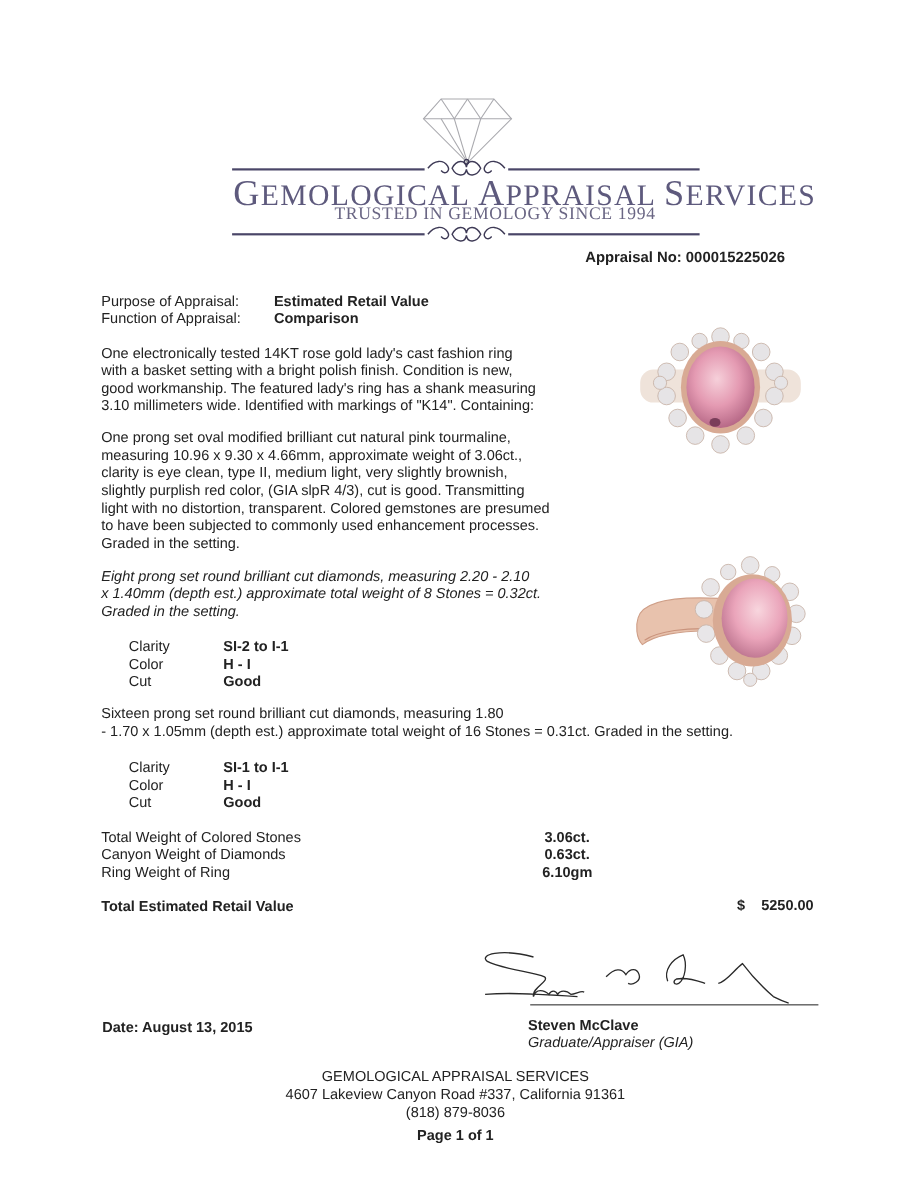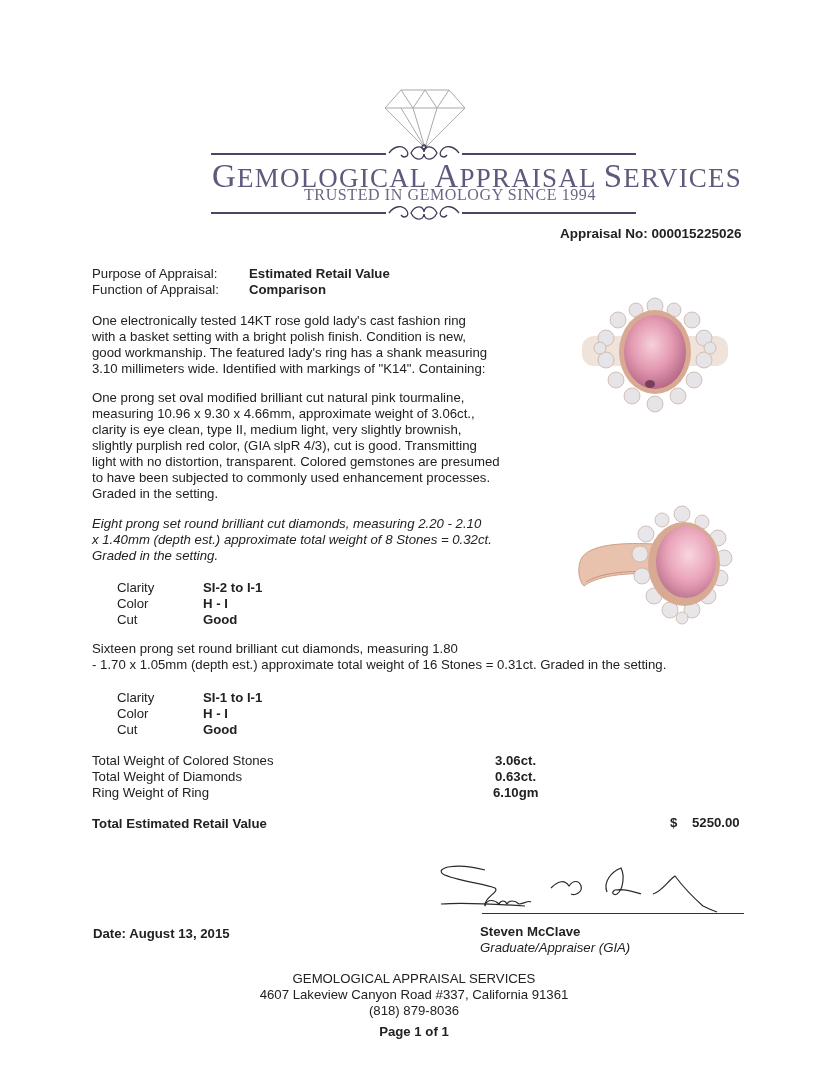--- a/index.html
+++ b/index.html
@@ -57,21 +57,21 @@
   <div class="rule" style="left:462px;top:212px;width:174px;"></div>
   <svg class="abs" style="left:385px;top:203px;" width="78" height="20" viewBox="0 0 78 20">
     <g fill="none" stroke="#3e3a56" stroke-width="1.3">
       <path d="M4,10 C10,2 18,2 22,8 C25,13 19,16 16,12"></path>
       <path d="M74,10 C68,2 60,2 56,8 C53,13 59,16 62,12"></path>
       <path d="M26,10 C30,2 38,2 39,9 C40,2 48,2 52,10 C48,18 40,18 39,11 C38,18 30,18 26,10 Z"></path>
     </g>
   </svg>
 </div>
 
-<div class="abs txt bold" style="left:560px;top:226px;font-size:13.5px;">Appraisal No: 000015225026</div>
+<div class="abs txt bold" style="left:532px;top:226px;font-size:13.5px;">Appraisal No: 000015225026</div>
 
 <div class="abs txt" style="left:92px;top:266px;">
   <div class="grade-row">
     <span style="width:157px;">Purpose of Appraisal:</span>
     <span class="bold">Estimated Retail Value</span>
   </div>
   <div class="grade-row">
     <span style="width:157px;">Function of Appraisal:</span>
     <span class="bold">Comparison</span>
   </div>
@@ -132,21 +132,21 @@
     <span class="bold">Good</span>
   </div>
 </div>
 
 <div class="abs txt" style="left:92px;top:753px;width:460px;">
   <div class="grade-row">
     <span style="width:403px;">Total Weight of Colored Stones</span>
     <span class="bold">3.06ct.</span>
   </div>
   <div class="grade-row">
-    <span style="width:403px;">Total Weight of Diamonds</span>
+    <span style="width:403px;">Canyon Weight of Diamonds</span>
     <span class="bold">0.63ct.</span>
   </div>
   <div class="grade-row">
     <span style="width:401px;">Ring Weight of Ring</span>
     <span class="bold">6.10gm</span>
   </div>
 </div>
 
 <div class="abs txt bold" style="left:92px;top:816px;">Total Estimated Retail Value</div>
 <div class="abs txt bold" style="left:670px;top:815px;">$</div>

